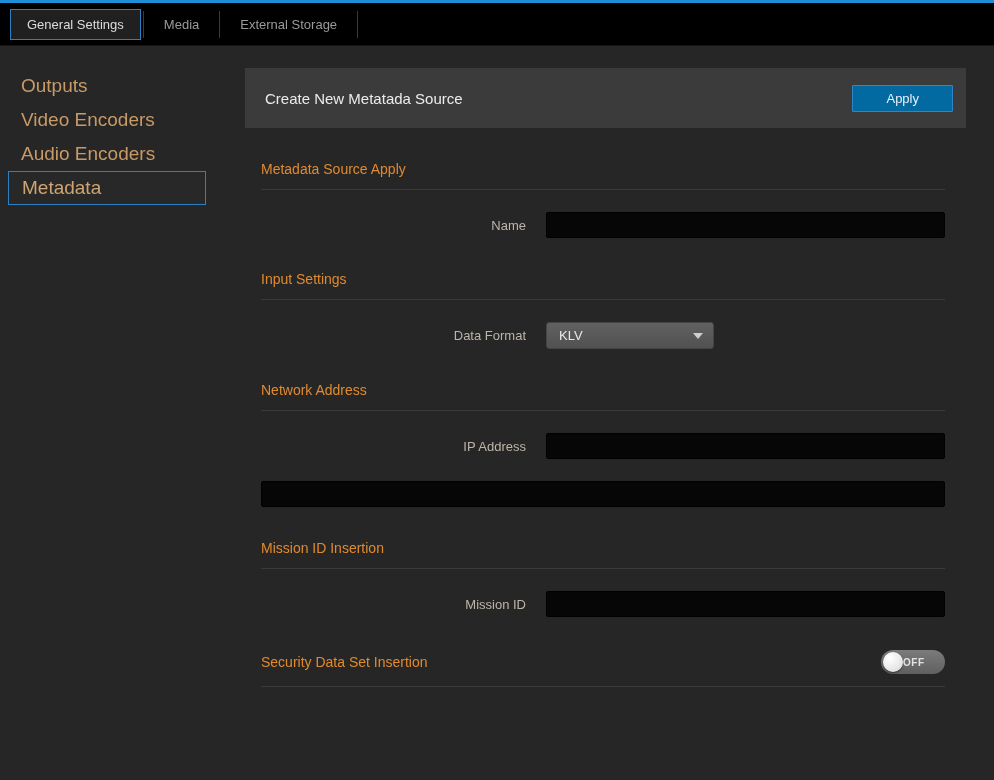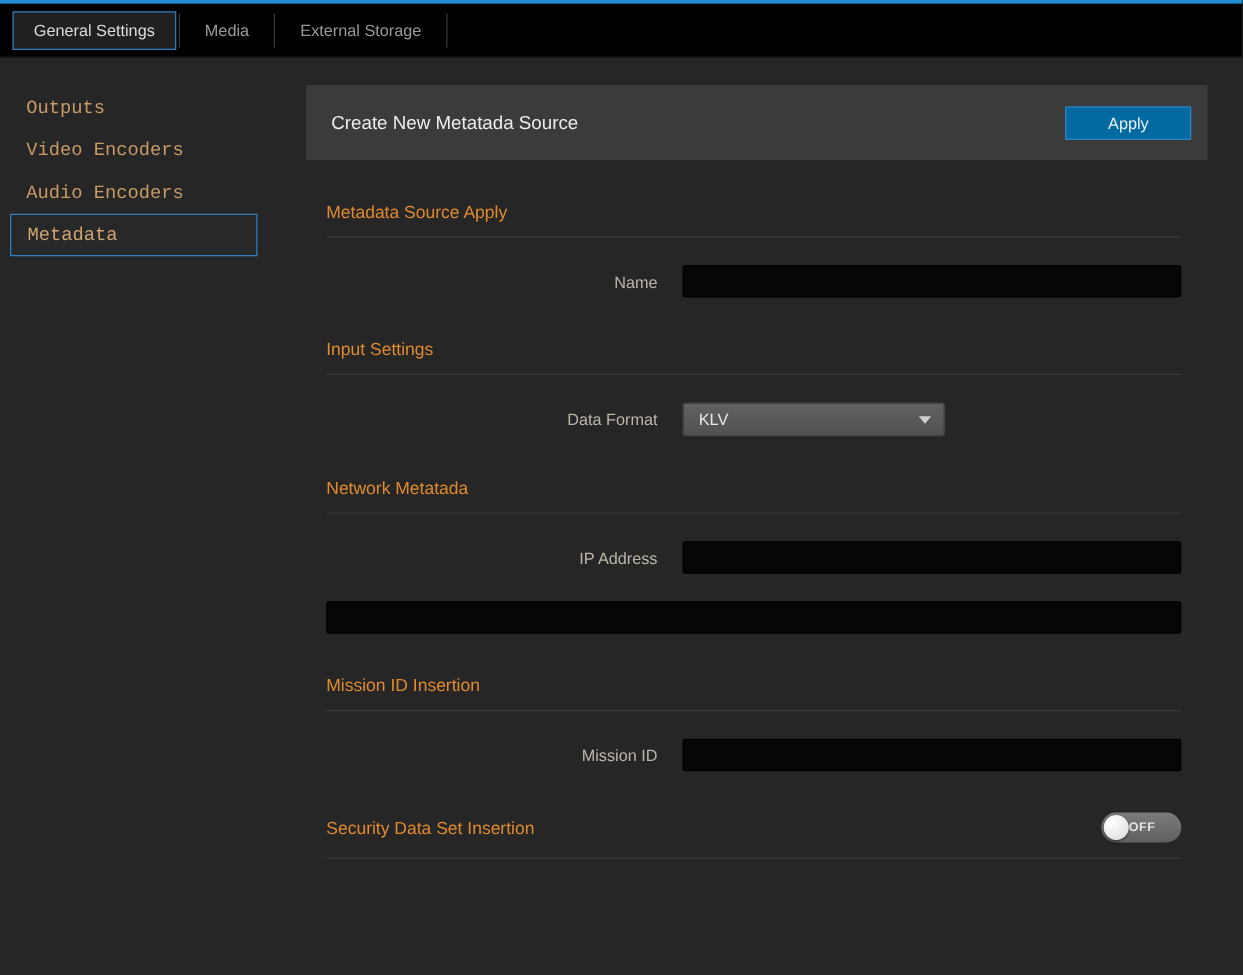--- a/index.html
+++ b/index.html
@@ -41,24 +41,23 @@
   
   .main-wrap { display: flex; height: 734px; }
 
   
   .sidebar { width: 245px; padding-top: 23px; }
   .side-item {
     height: 34px;
     display: flex;
     align-items: center;
     padding-left: 21px;
-    font-size: 15px;
+    font-size: 19px;
     color: #c89a66;
     cursor: pointer;
-    font-family: Liberation Mono, monospace;
   }
   .side-item.selected {
     border: 1px solid #2e7fc1;
     width: 198px;
     margin-left: 8px;
     padding-left: 13px;
     color: #cfa472;
     background: #282828;
   }
 
@@ -108,21 +107,21 @@
     border-radius: 2px;
     color: #cccccc;
     font-size: 13px;
     font-family: "Liberation Sans", sans-serif;
     padding: 0 8px;
     outline: none;
   }
 
   
   .dropdown {
-    width: 210px;
+    width: 168px;
     height: 27px;
     background: linear-gradient(#616161, #515151);
     border: 1px solid #454545;
     border-radius: 3px;
     display: flex;
     align-items: center;
     justify-content: space-between;
     padding: 0 10px 0 12px;
     cursor: pointer;
   }
@@ -213,21 +212,21 @@
         <div class="field-row">
           <div class="field-label">Data Format</div>
           <div class="dropdown">
             <span class="dropdown-value">KLV</span>
             <span class="chevron"></span>
           </div>
         </div>
       </div>
 
       <div class="section">
-        <div class="section-title">Network Metatada</div>
+        <div class="section-title">Network Address</div>
         <div class="section-rule"></div>
         <div class="field-row">
           <div class="field-label">IP Address</div>
           <input class="text-input" type="text" value="" style="">
         </div>
         <div class="field-row">
           <input class="text-input" type="text" value="" style="">
         </div>
       </div>
 

